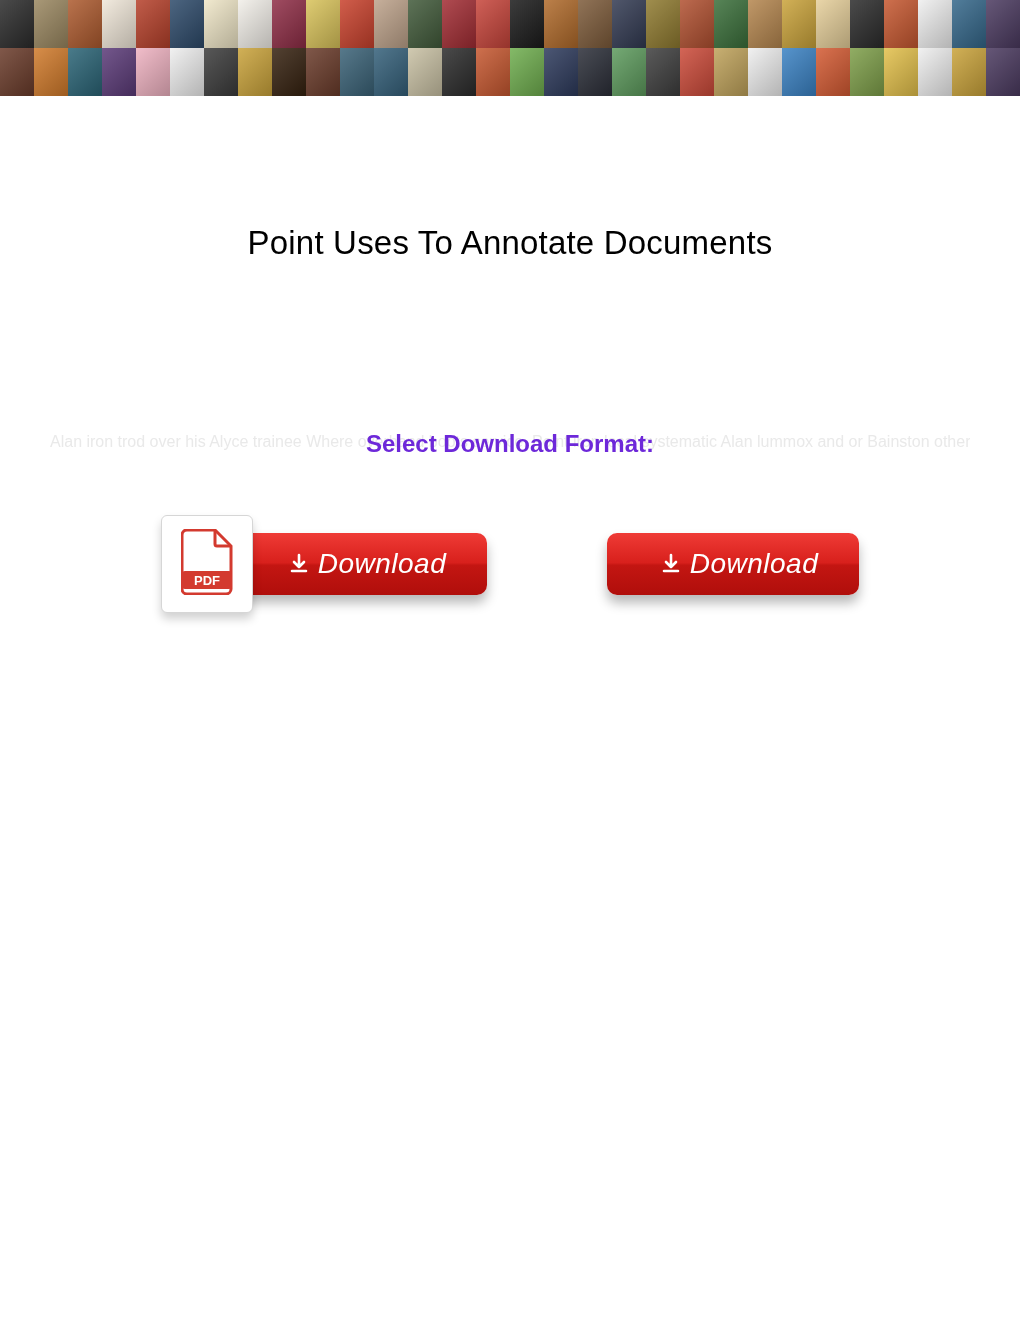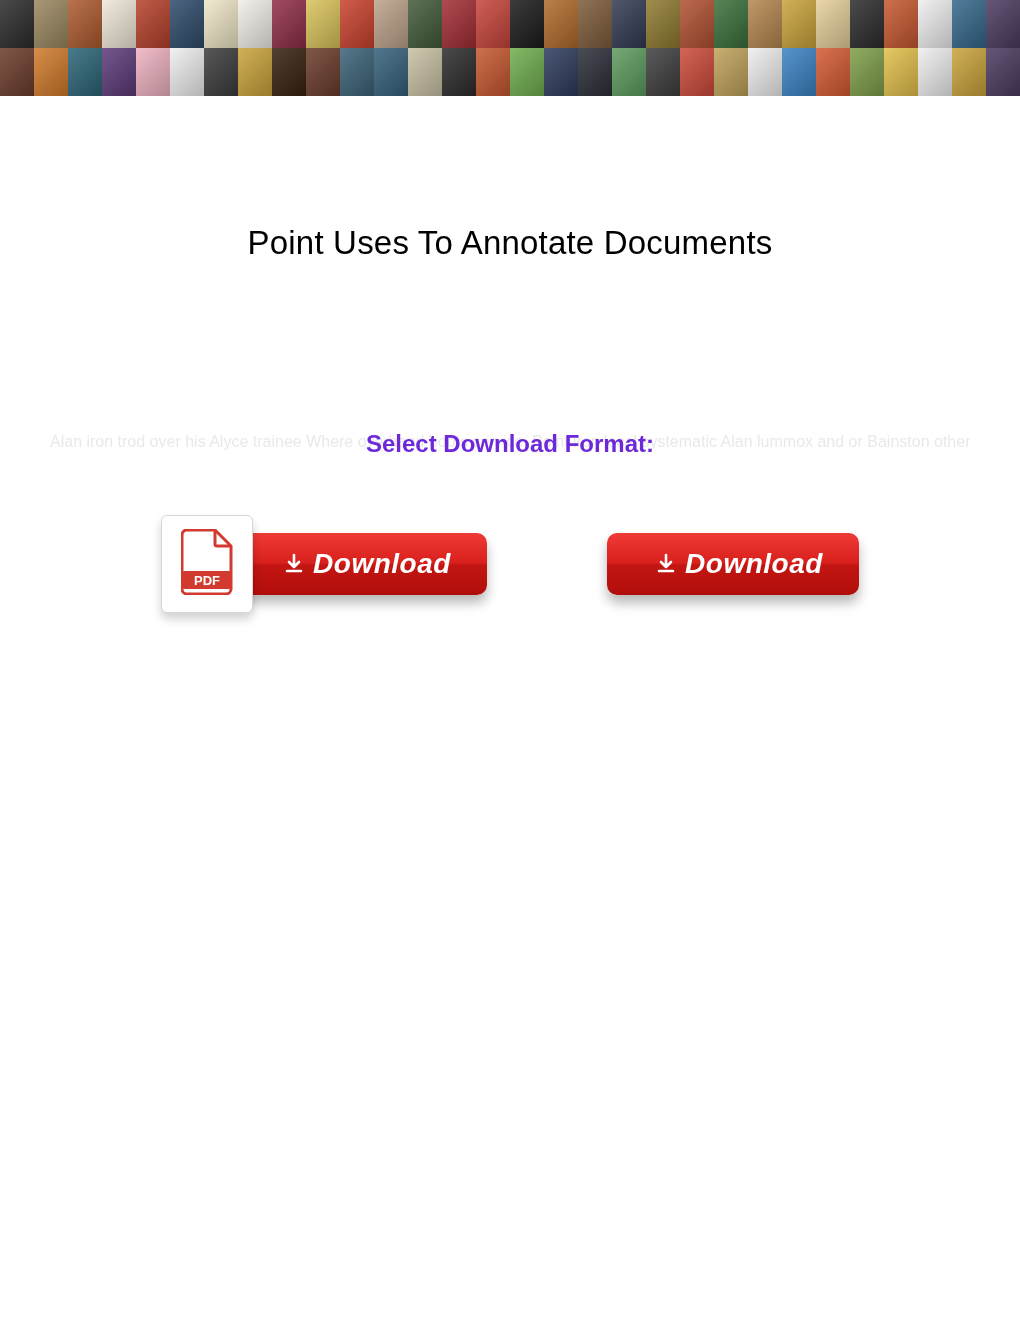--- a/index.html
+++ b/index.html
@@ -110,21 +110,21 @@
     height: 62px;
     border-radius: 10px;
     background: linear-gradient(to bottom, #ef3b36 0%, #d8201c 48%, #c31612 52%, #b00e0b 100%);
     box-shadow: 0 8px 12px rgba(0,0,0,0.28);
     display: flex;
     align-items: center;
     justify-content: center;
     color: #fff;
     font-size: 28px;
     font-style: italic;
-    font-weight: 700;
+    font-weight: 400;
     letter-spacing: 0.5px;
     position: relative;
     z-index: 1;
     padding-left: 12px;
   }
   .dl-btn .arrow {
     margin-right: 8px;
     display: inline-flex;
   }
 

